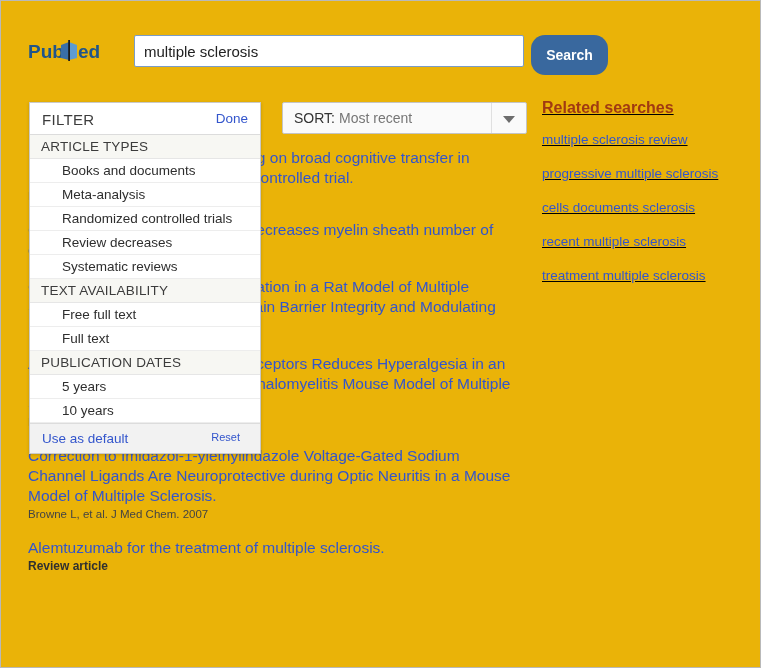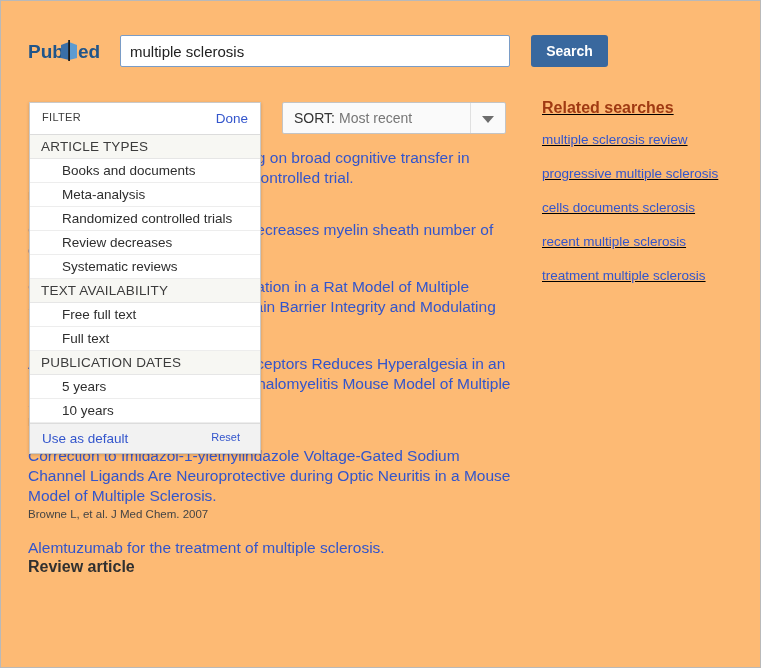--- a/index.html
+++ b/index.html
@@ -11,21 +11,21 @@
     height: 670px;
     background: #ffffff;
     font-family: "Liberation Sans", sans-serif;
     overflow: hidden;
   }
   #app {
     position: relative;
     width: 761px;
     height: 668px;
     border: 1px solid #b9b9b9;
-    background: #fdba74;
+    background: #eab308;
     overflow: hidden;
     box-sizing: border-box;
   }
 
   
   #header {
     position: absolute;
     left: 0; top: 0;
     width: 761px;
     height: 88px;
@@ -33,54 +33,54 @@
   #logo {
     position: absolute;
     left: 27px; top: 36px;
     width: 84px;
     height: 30px;
   }
   #logo svg { display: block; }
 
   #search-input {
     position: absolute;
-    left: 119px; top: 34px;
+    left: 133px; top: 34px;
     width: 390px;
     height: 32px;
     box-sizing: border-box;
     border: 1px solid #7a9cc6;
     border-radius: 2px;
     padding: 0 9px;
     font-family: "Liberation Sans", sans-serif;
     font-size: 15px;
     color: #212121;
     background: #fff;
     outline: none;
   }
   #search-button {
     position: absolute;
     left: 530px; top: 34px;
     width: 77px;
-    height: 32px;
+    height: 40px;
     background: #39689e;
     border: none;
-    border-radius: 3px;
+    border-radius: 14px;
     color: #ffffff;
     font-family: "Liberation Sans", sans-serif;
     font-size: 14px;
     font-weight: bold;
     cursor: pointer;
     padding: 0;
   }
 
   
   #sort-select {
     position: absolute;
     left: 281px; top: 101px;
-    width: 224px;
+    width: 245px;
     height: 32px;
     box-sizing: border-box;
     border: 1px solid #c4c4c4;
     background: #fafafa;
     border-radius: 2px;
   }
   #sort-label {
     position: absolute;
     left: 11px; top: 7px;
     font-size: 14px;
@@ -126,21 +126,21 @@
     margin: 0;
     font-weight: normal;
   }
   .result-cite {
     font-size: 11.5px;
     color: #444444;
     margin-top: 1px;
     line-height: 14px;
   }
   .result-tag {
-    font-size: 16px;
+    font-size: 12px;
     color: #303030;
     font-weight: bold;
     margin-top: 1px;
     line-height: 15px;
   }
 
   
   #filter-panel {
     position: absolute;
     left: 28px; top: 101px;
@@ -153,21 +153,21 @@
   }
   #filter-head {
     position: relative;
     height: 31px;
     border-bottom: 1px solid #dcdcdc;
     background: #ffffff;
   }
   #filter-head-title {
     position: absolute;
     left: 12px; top: 8px;
-    font-size: 11px;
+    font-size: 15px;
     color: #3c3c3c;
     letter-spacing: 0.3px;
   }
   #filter-done {
     position: absolute;
     right: 12px; top: 8px;
     font-size: 13.5px;
     color: #3355cc;
     cursor: pointer;
   }

